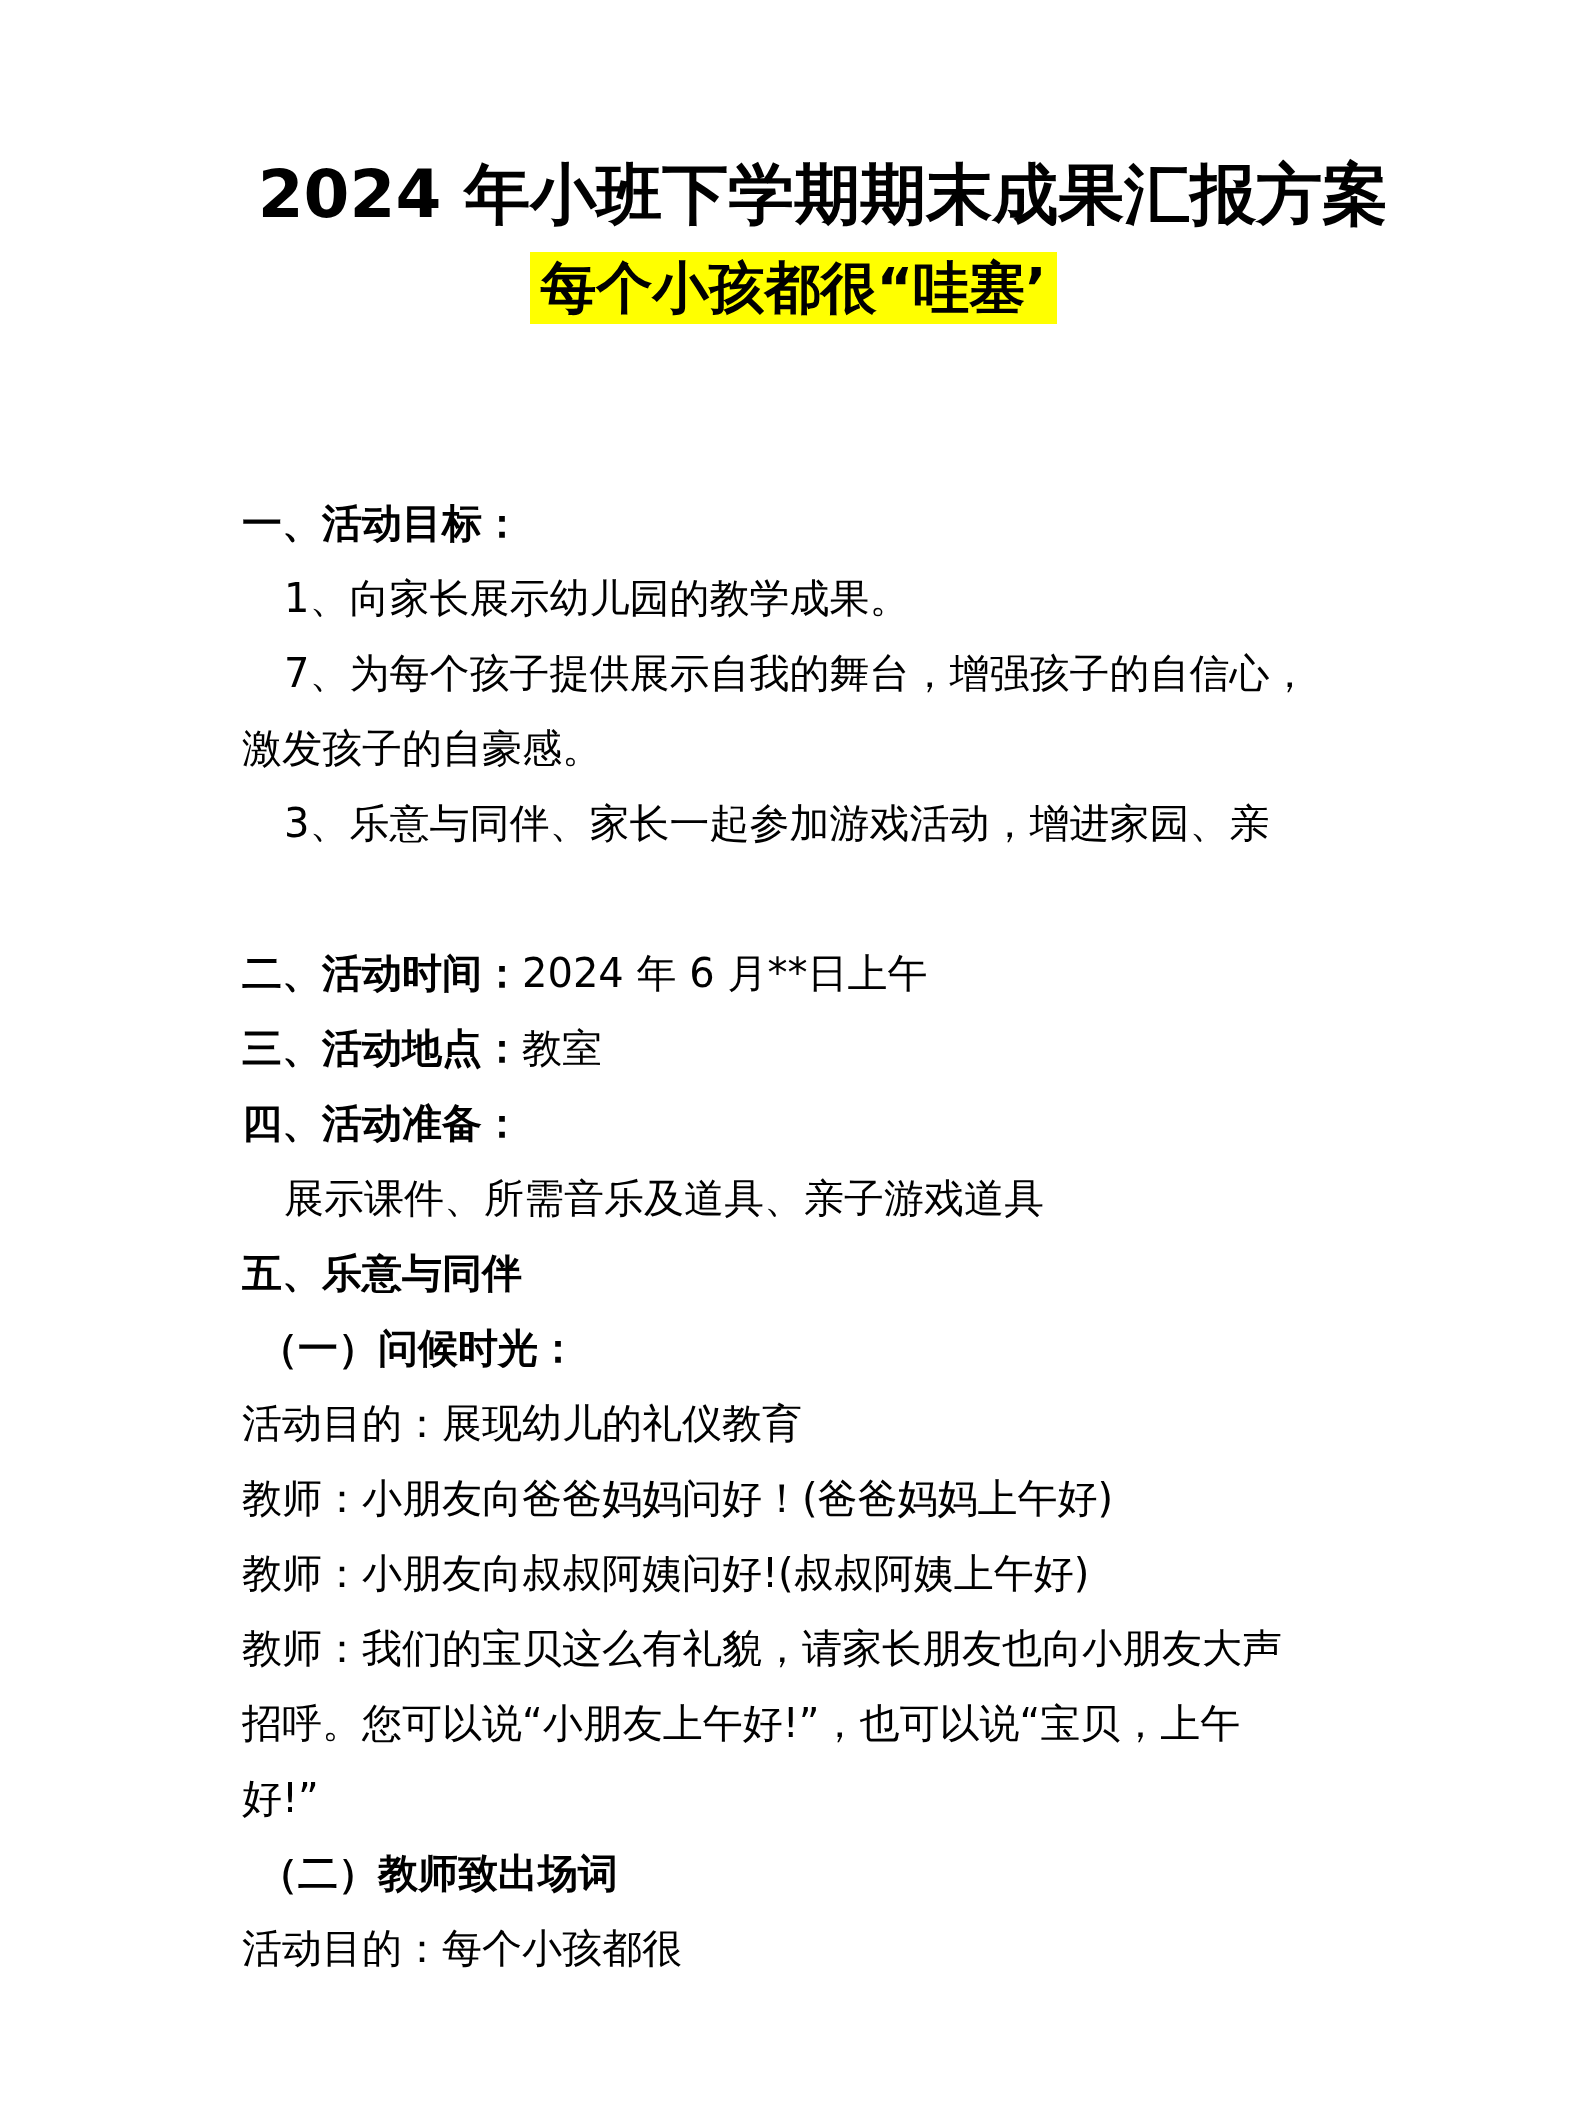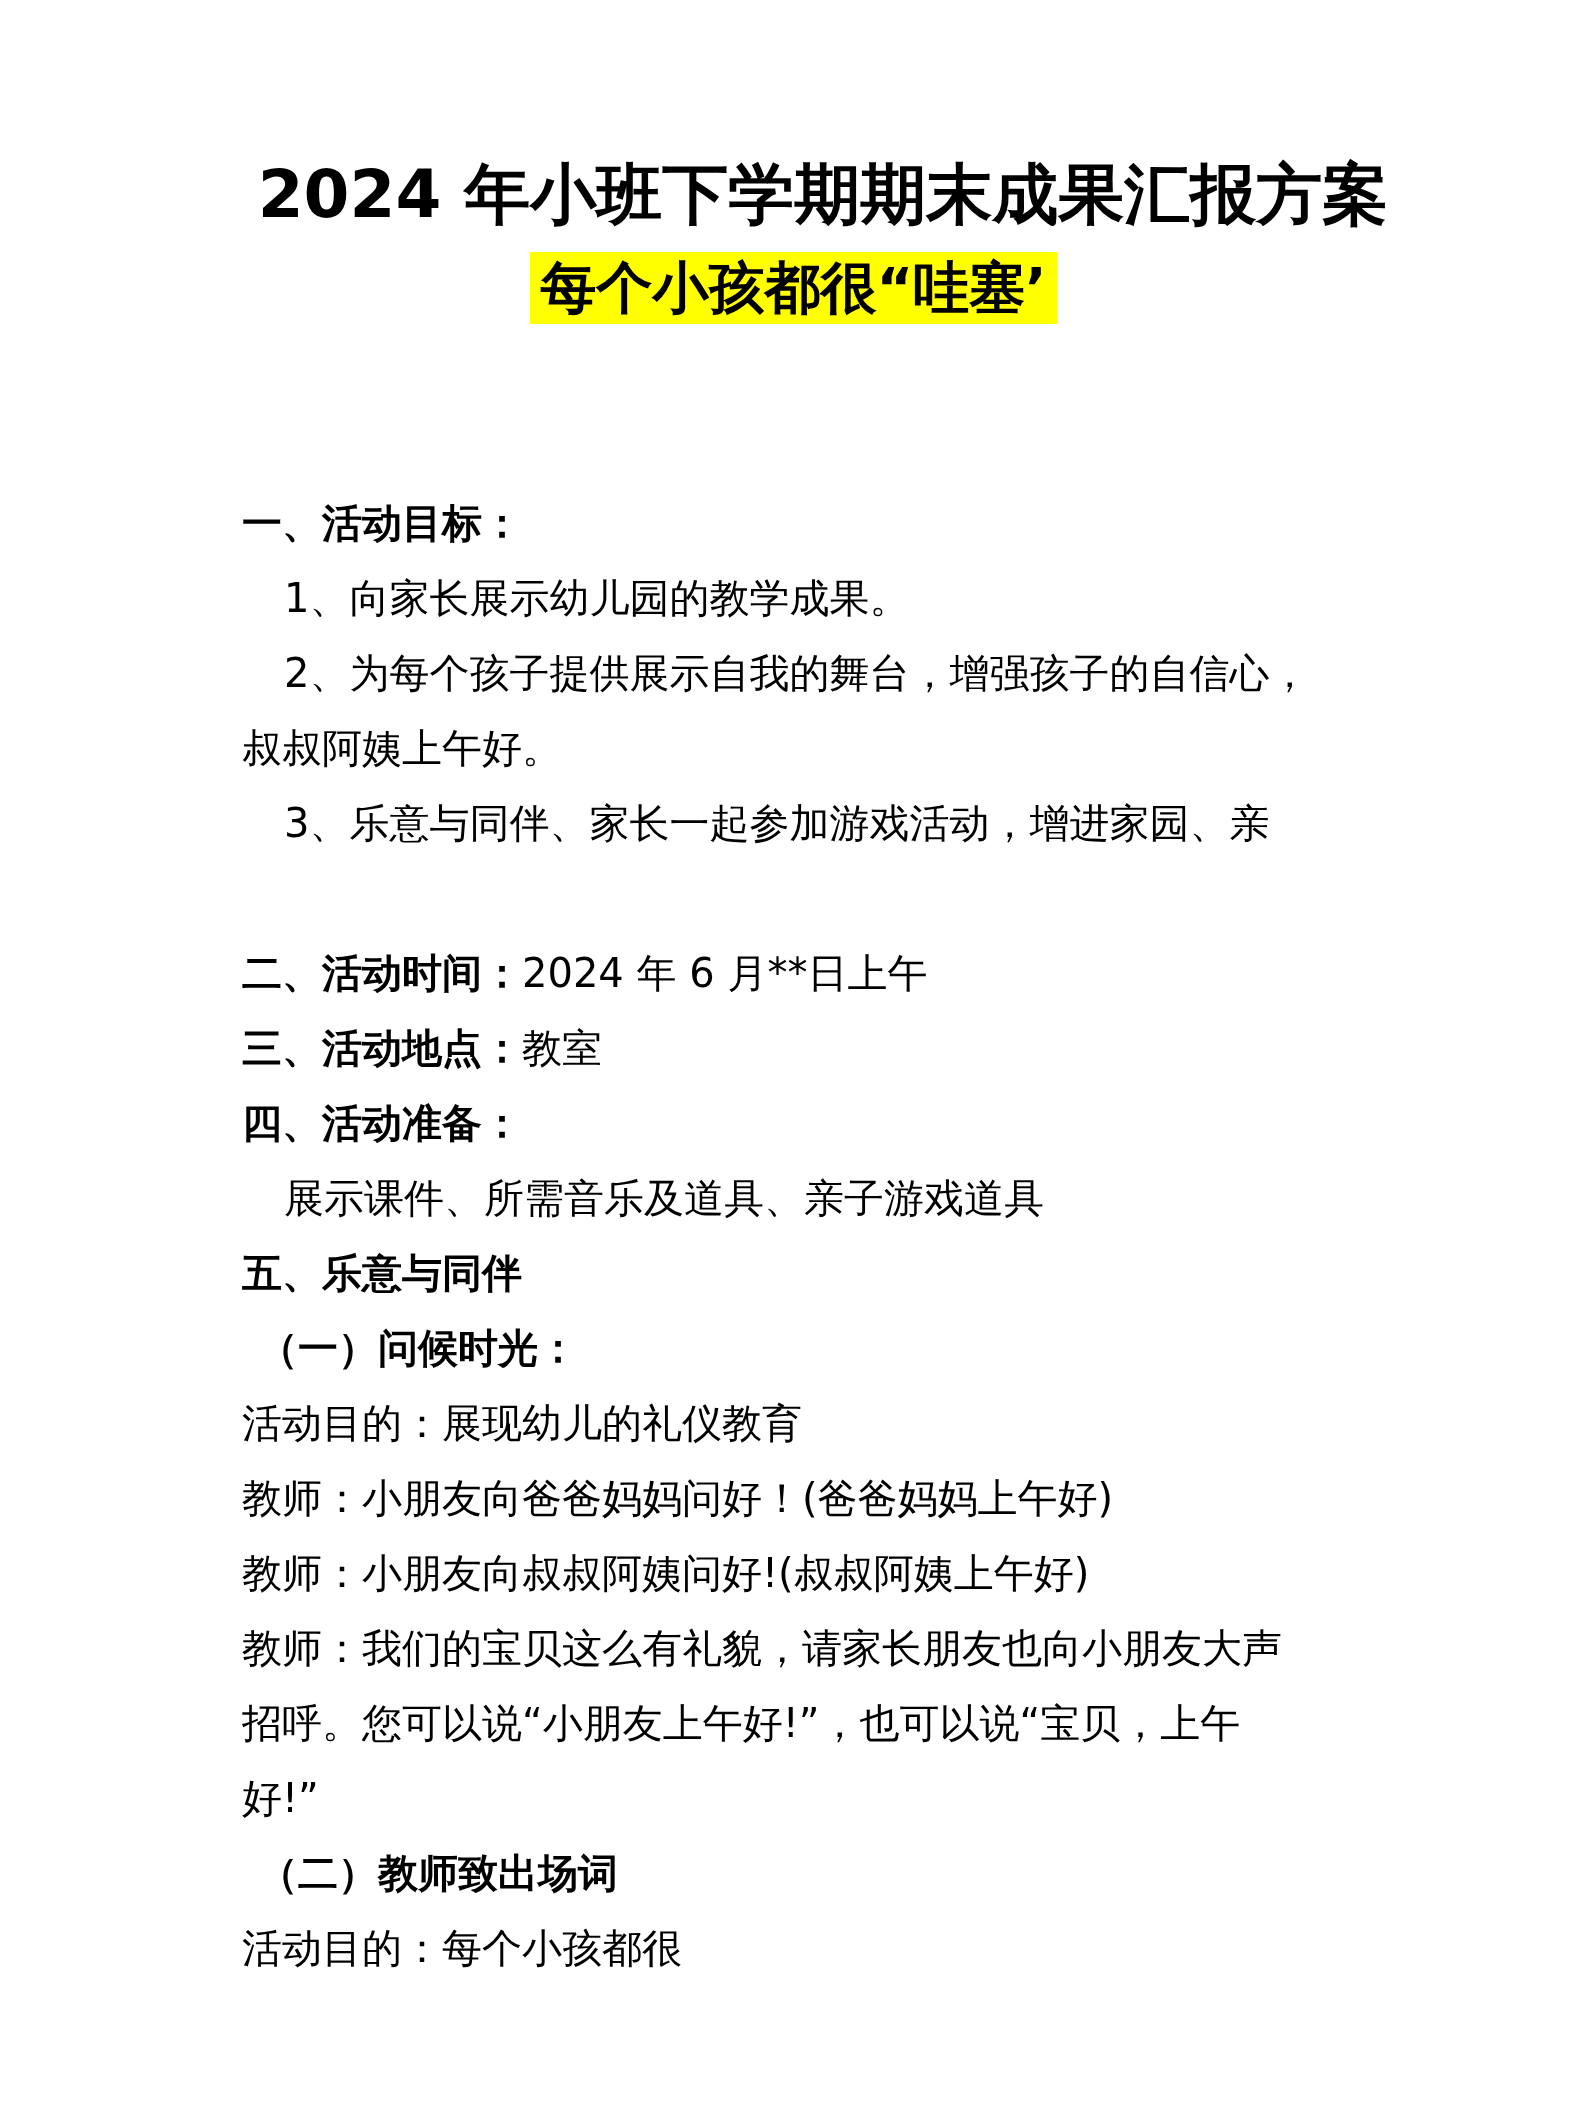--- a/index.html
+++ b/index.html
@@ -33,22 +33,22 @@
 <body>
 
 <div class="page">
   <div class="title">2024 年小班下学期期末成果汇报方案</div>
   <div class="subtitle-wrap">
     <span class="subtitle">每个小孩都很“哇塞’</span>
   </div>
 
   <div class="line b" style="top:493px">一、活动目标：</div>
   <div class="line indent" style="top:568px">1、向家长展示幼儿园的教学成果。</div>
-  <div class="line indent" style="top:643px">2、为每个孩子提供展示自我的舞台，增强孩子的自信心，</div>
-  <div class="line" style="top:718px">叔叔阿姨上午好。</div>
+  <div class="line indent" style="top:643px">7、为每个孩子提供展示自我的舞台，增强孩子的自信心，</div>
+  <div class="line" style="top:718px">激发孩子的自豪感。</div>
   <div class="line indent" style="top:793px">3、乐意与同伴、家长一起参加游戏活动，增进家园、亲</div>
 
   <div class="line" style="top:943px">
     <span class="b">二、活动时间：</span><span>2024 年 6 月**日上午</span>
   </div>
   <div class="line" style="top:1018px">
     <span class="b">三、活动地点：</span><span>教室</span>
   </div>
   <div class="line b" style="top:1093px">四、活动准备：</div>
   <div class="line indent" style="top:1168px">展示课件、所需音乐及道具、亲子游戏道具</div>

